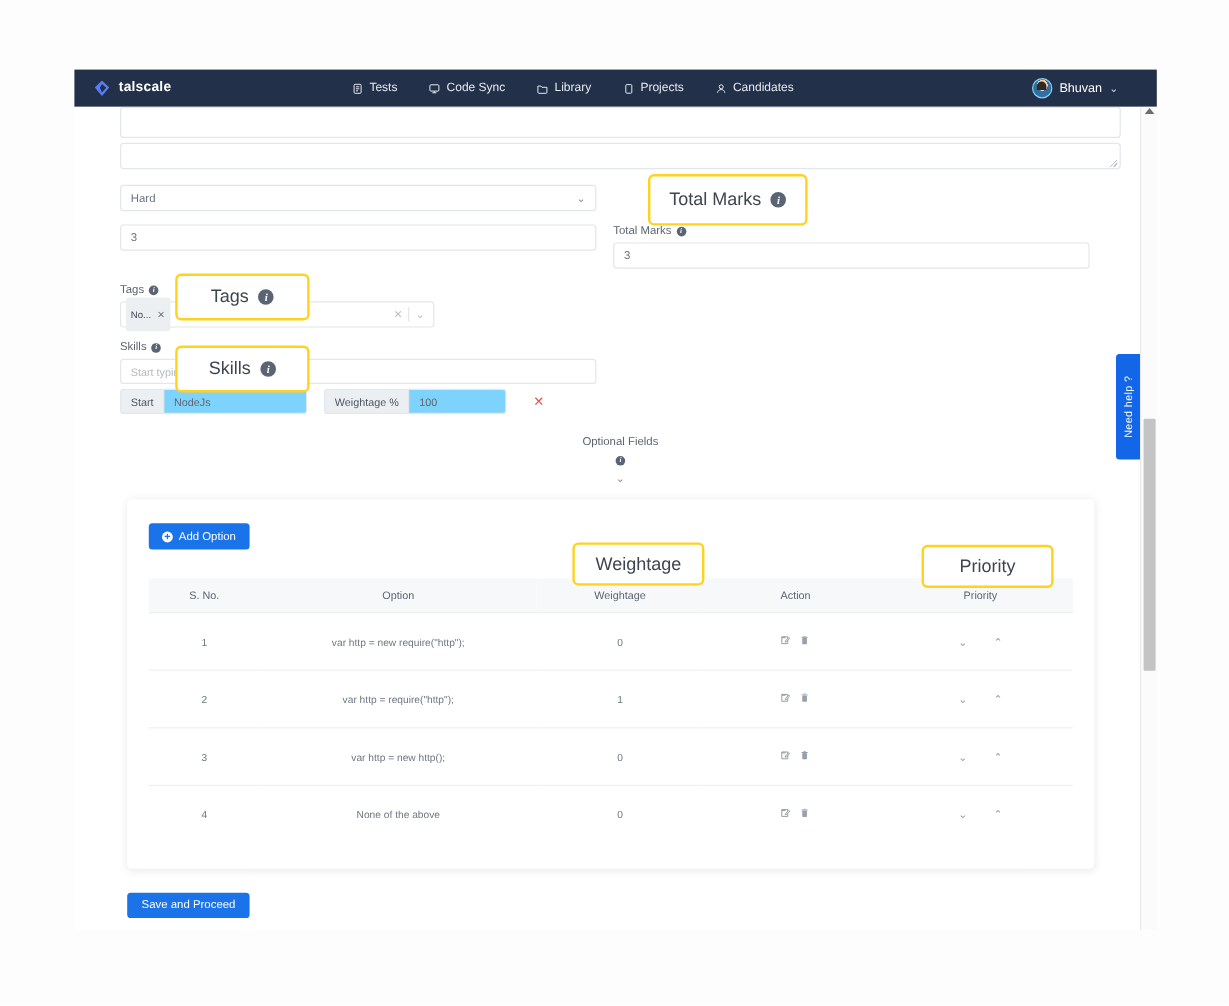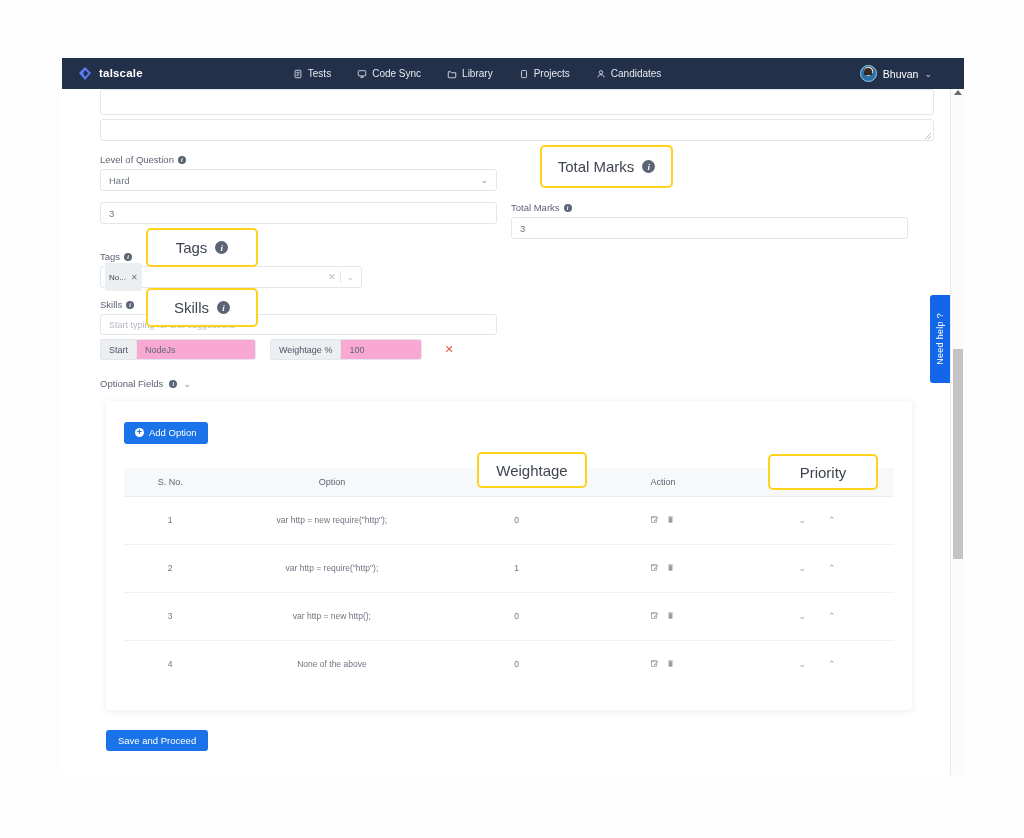--- a/index.html
+++ b/index.html
@@ -171,33 +171,34 @@
   }
   .skill-row { display: flex; align-items: center; margin-top: 4px; }
   .skill-addon {
     height: 21px; background: #eceff2; border: 1px solid #e3e6ea;
     border-right: none; border-radius: 3px 0 0 3px;
     display: flex; align-items: center; padding: 0 8px;
     font-size: 9px; color: #4e5663;
   }
   .skill-val {
     height: 21px; border: 1px solid #e3e6ea; border-radius: 0 3px 3px 0;
-    background: #f9a8d4; display: flex; align-items: center; padding: 0 8px;
+    background: #7dd3fc; display: flex; align-items: center; padding: 0 8px;
     font-size: 9px; color: #5f6773;
   }
   .sw-name { width: 120px; }
   .sw-weight { width: 82px; }
   .remove-x {
     color: #e0574d; font-size: 11px; margin-left: 22px; cursor: pointer;
   }
 
   .optional-fields {
     display: flex; align-items: center; gap: 6px;
     font-size: 9.5px; color: #5b6472;
     margin-top: 18px;
+    flex-direction: column;
   }
   .optional-fields .chev { color: #8a929d; font-size: 9px; cursor: pointer; }
 
   
   .options-card {
     margin: 12px 0 0 6px;
     width: 806px;
     background: #ffffff;
     border-radius: 4px;
     box-shadow: 0 1px 7px rgba(40,50,70,.10);
@@ -350,24 +351,20 @@
 
       
       <div class="bigbox" style="margin-top:0;height:26px;"></div>
       <div class="textarea-box" style="margin-top:4px;">
         <span class="resize-grip"></span>
       </div>
 
       
       <div class="two-col" style="margin-top:13px;">
         <div class="col">
-          <div class="fld-label">
-            <span>Level of Question</span>
-            <span class="info-dot">i</span>
-          </div>
           <div class="txtinput select">
             <span>Hard</span>
             <span class="chev">⌄</span>
           </div>
         </div>
         <div class="col"></div>
       </div>
 
       
       <div class="two-col" style="margin-top:11px;">

